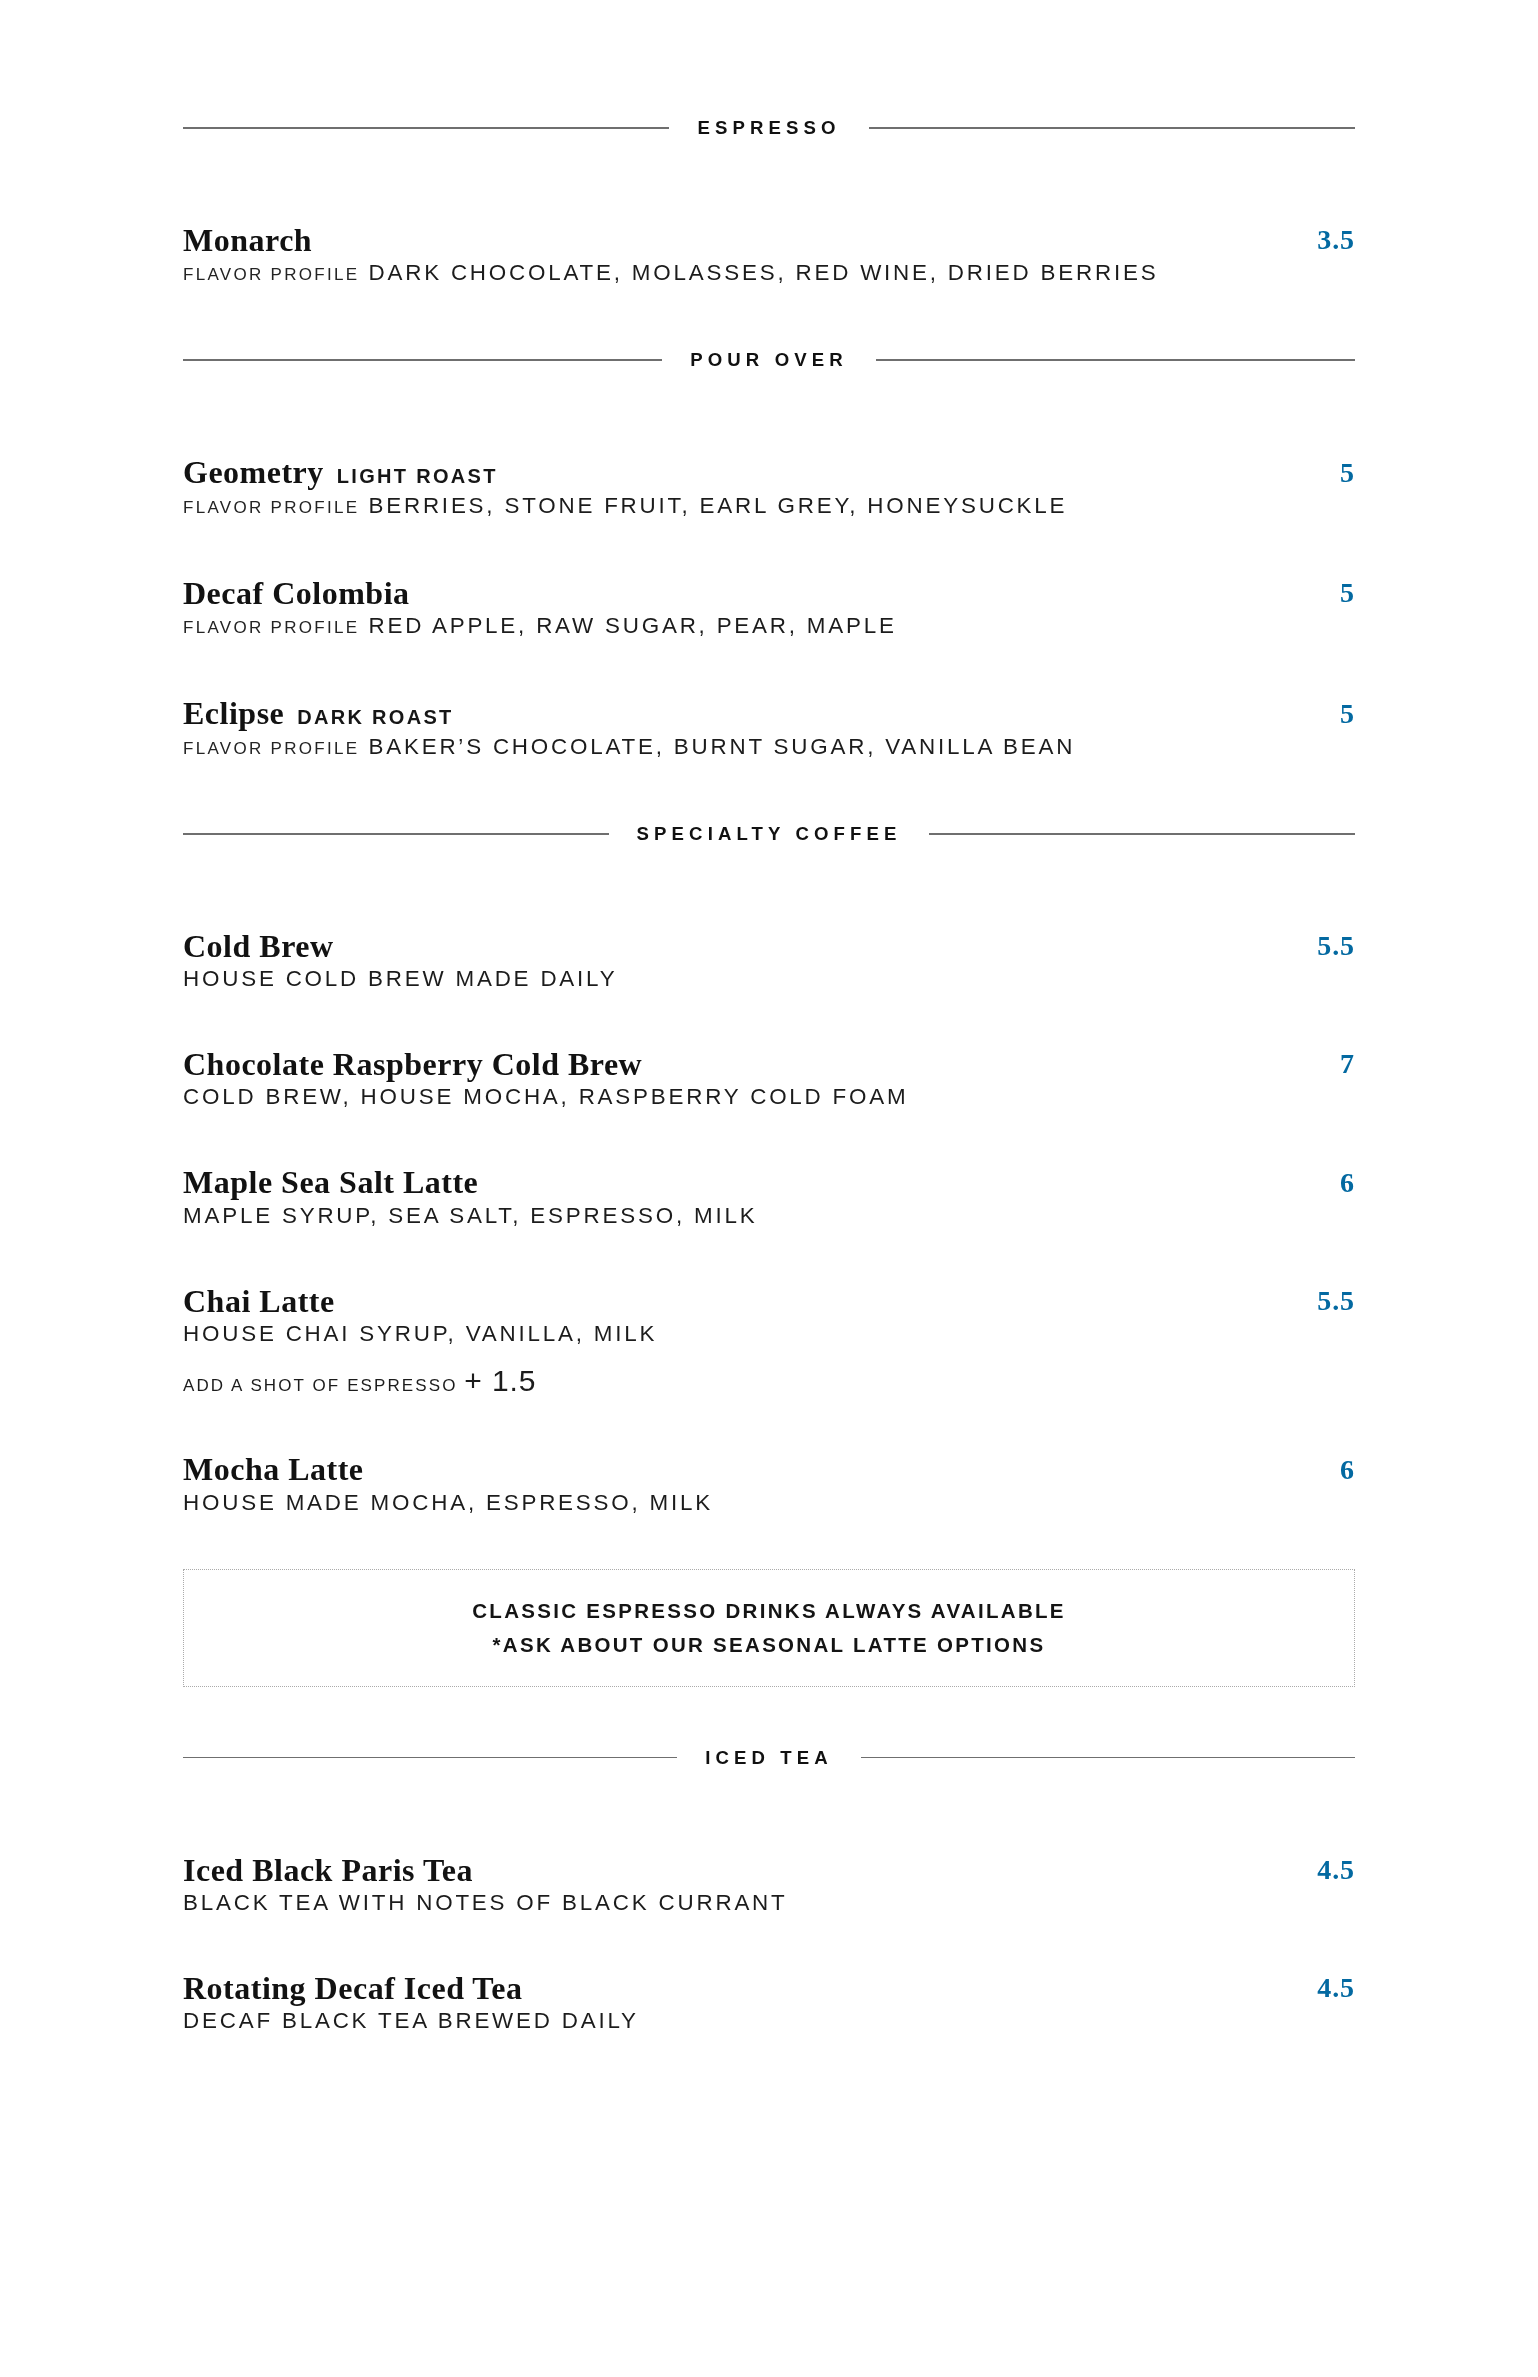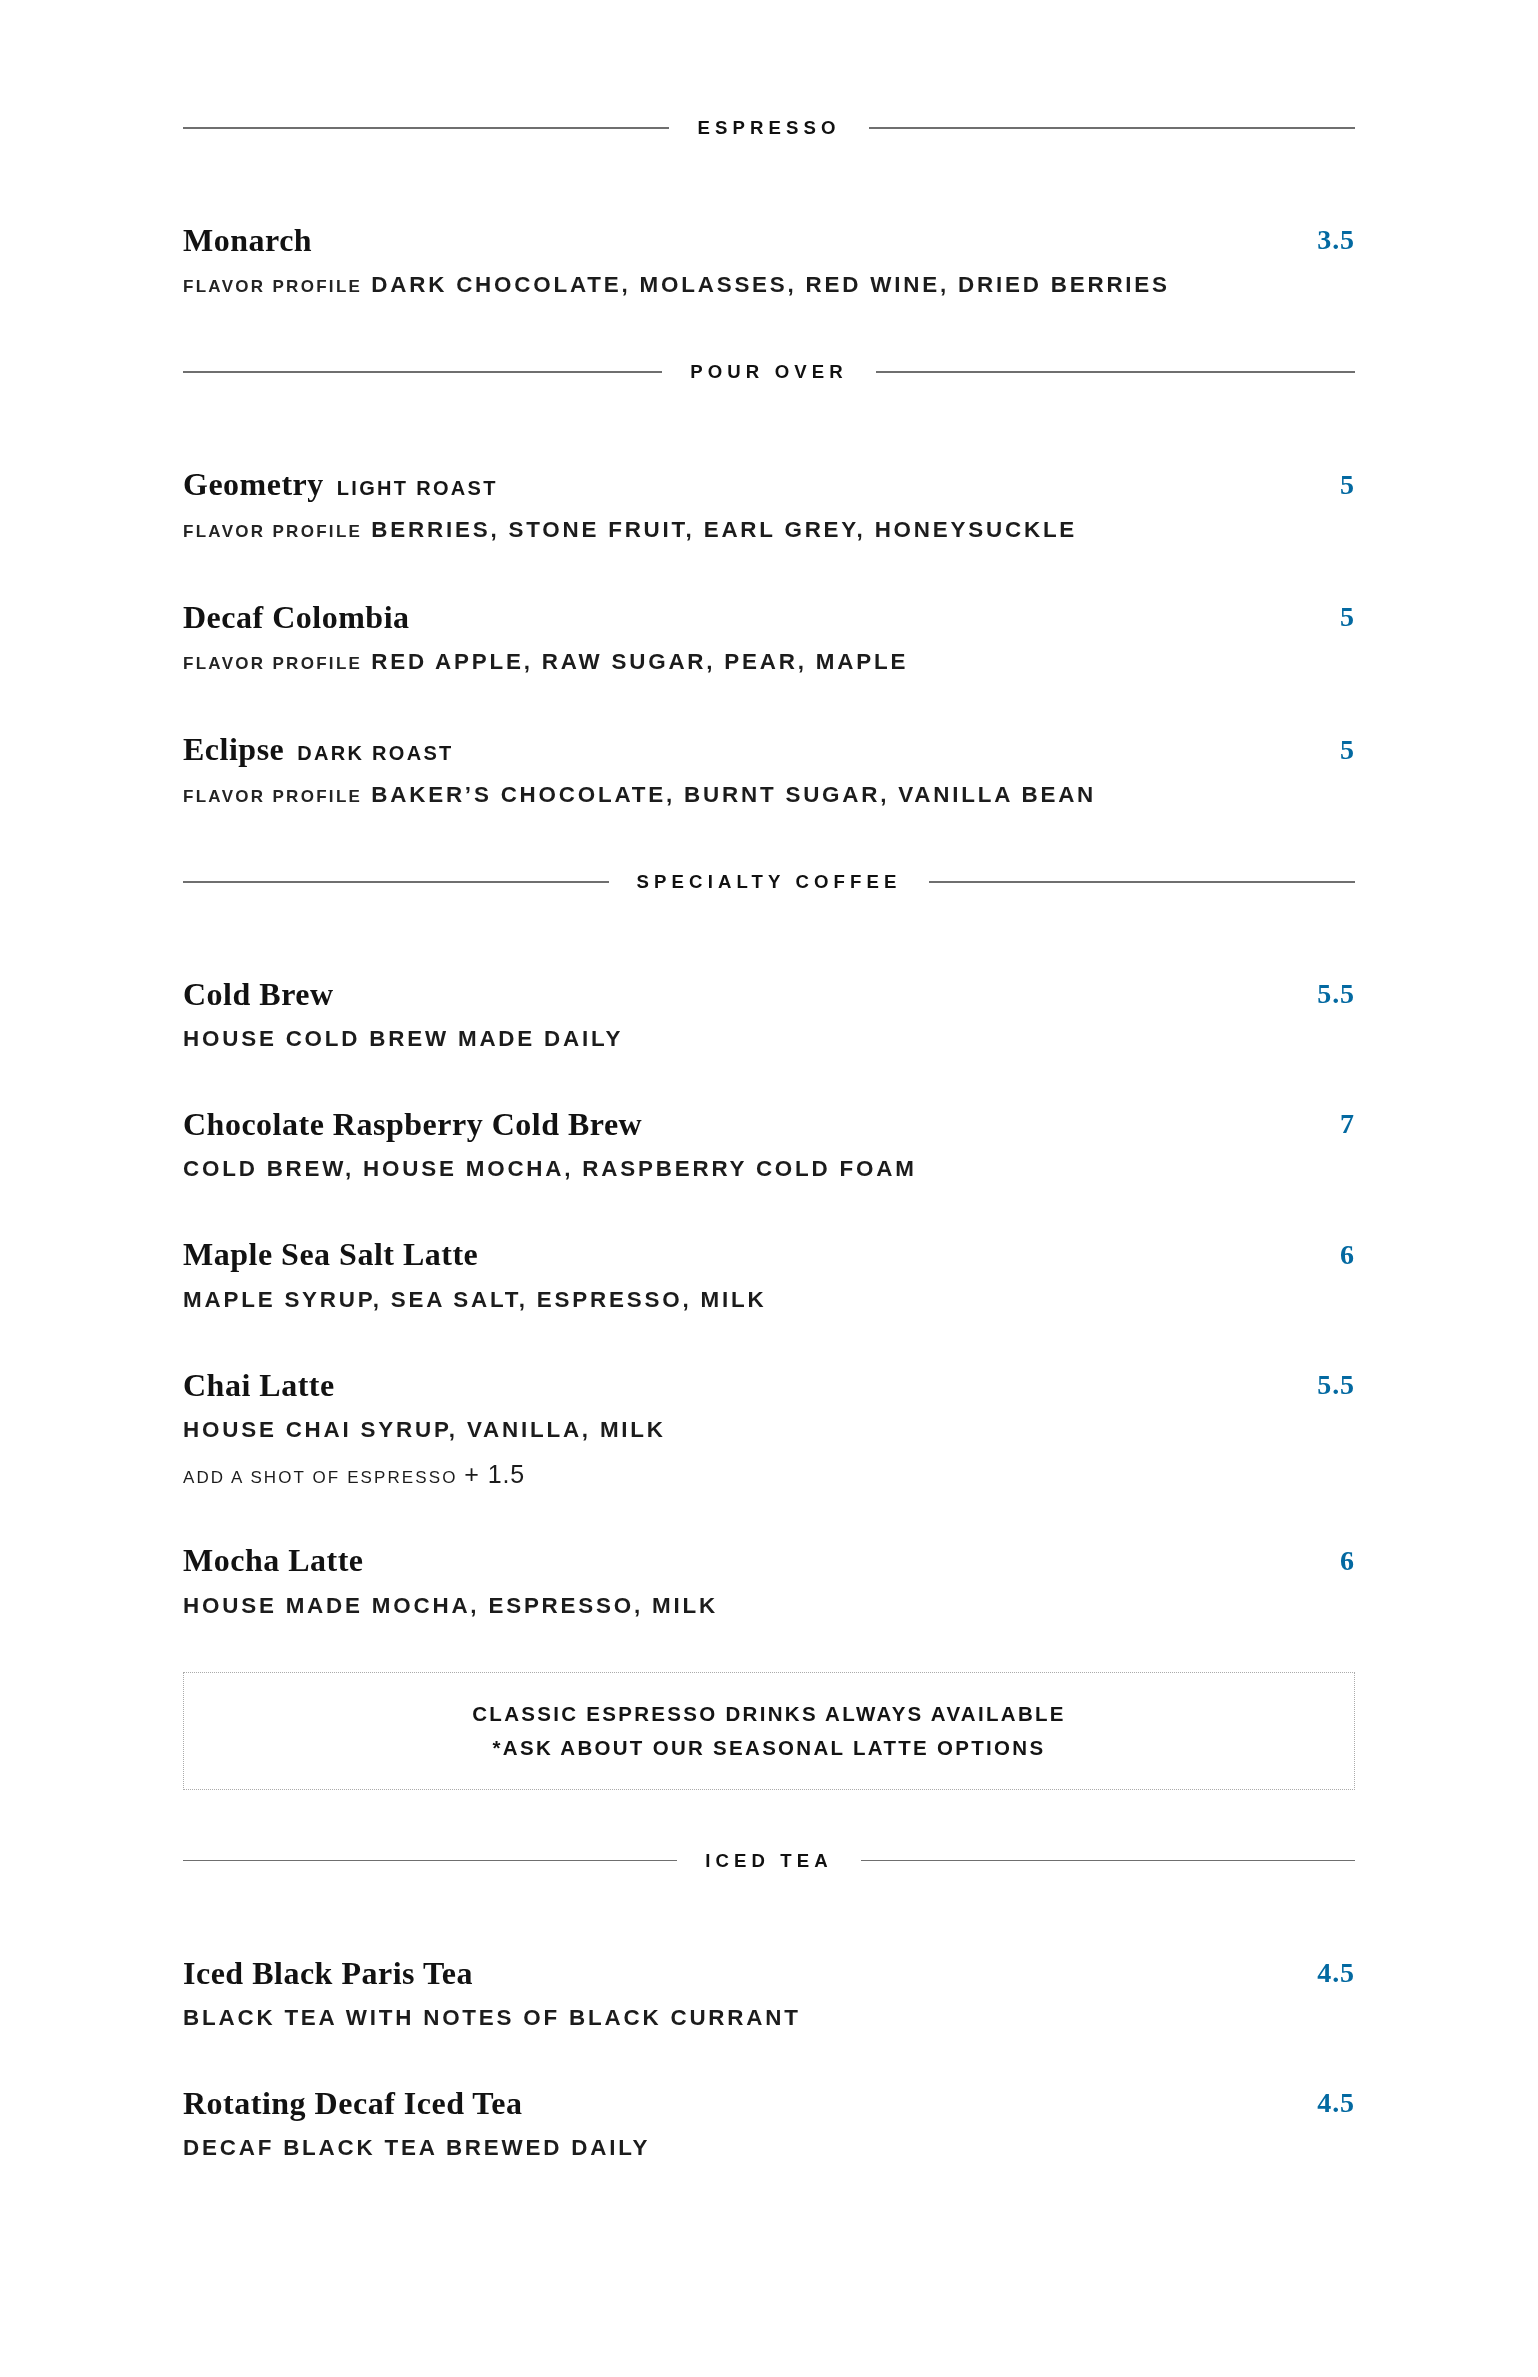--- a/index.html
+++ b/index.html
@@ -30,26 +30,26 @@
   .roast {
     font-family:"Liberation Sans","DejaVu Sans",sans-serif;
     font-size:20px; font-weight:700; letter-spacing:2.3px;
     margin-left:13px; color:#161616;
   }
   .price {
     font-family:"Liberation Serif","DejaVu Serif",serif;
     font-size:28px; font-weight:700; color:#0369a1; letter-spacing:0.9px;
   }
   .desc {
-    margin-top:12px; font-size:22.4px; letter-spacing:2.8px;
-    color:#1c1c1c; line-height:28px;font-weight:bold;
+    font-size:22.4px; letter-spacing:2.8px;
+    color:#1c1c1c; line-height:28px;
   }
   .profile-label { font-size:17px; letter-spacing:2.3px; color:#242424; }
   .addon { margin-top:16px; font-size:17px; letter-spacing:2.1px; color:#1c1c1c; }
-  .addon-price { font-size:25px; letter-spacing:0.9px; }
+  .addon-price { font-size:30px; letter-spacing:0.9px; }
 
   .note-box {
     border:0.9px dotted #ababab;
     padding:24px 18.6px; text-align:center;
   }
   .note-line {
     font-size:20.5px; font-weight:700; letter-spacing:2.3px;
     line-height:34px; color:#141414;
   }
 </style>

